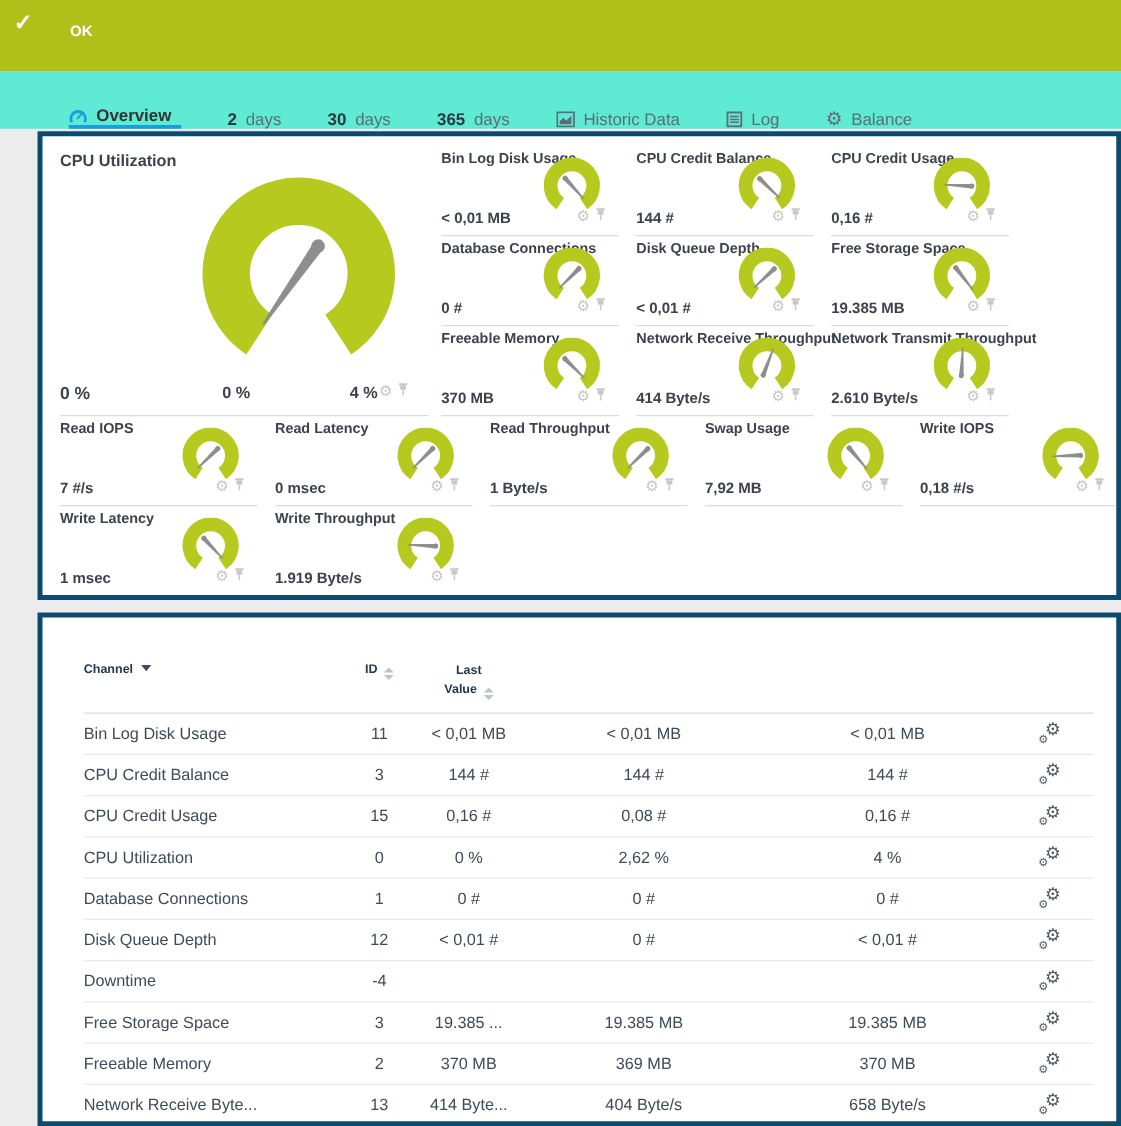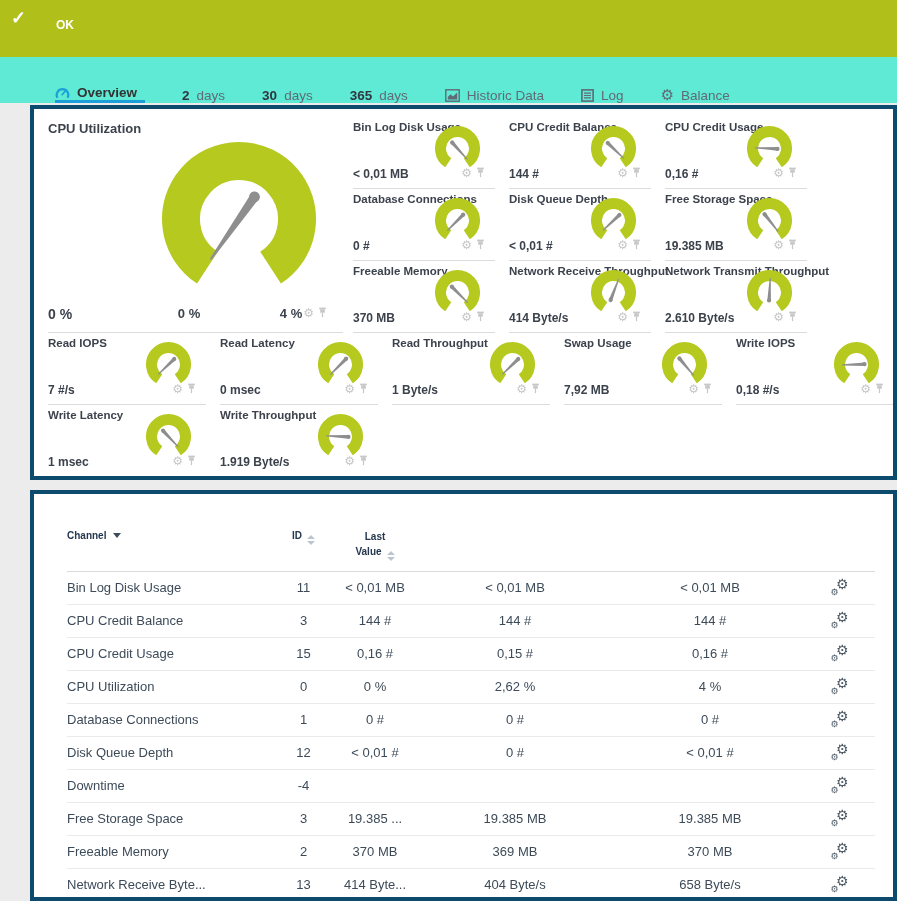--- a/index.html
+++ b/index.html
@@ -482,21 +482,21 @@
       <div class="c-right">3</div>
       <div class="c-right">144 #</div>
       <div class="c-right">144 #</div>
       <div class="c-right">144 #</div>
       <div class="c-center"><span class="gears"><span class="gb">⚙</span><span class="gs">⚙</span></span></div>
       </div>
       <div class="trow">
       <div class="cell-name">CPU Credit Usage</div>
       <div class="c-right">15</div>
       <div class="c-right">0,16 #</div>
-      <div class="c-right">0,15 #</div>
+      <div class="c-right">0,08 #</div>
       <div class="c-right">0,16 #</div>
       <div class="c-center"><span class="gears"><span class="gb">⚙</span><span class="gs">⚙</span></span></div>
       </div>
       <div class="trow">
       <div class="cell-name">CPU Utilization</div>
       <div class="c-right">0</div>
       <div class="c-right">0 %</div>
       <div class="c-right">2,62 %</div>
       <div class="c-right">4 %</div>
       <div class="c-center"><span class="gears"><span class="gb">⚙</span><span class="gs">⚙</span></span></div>

